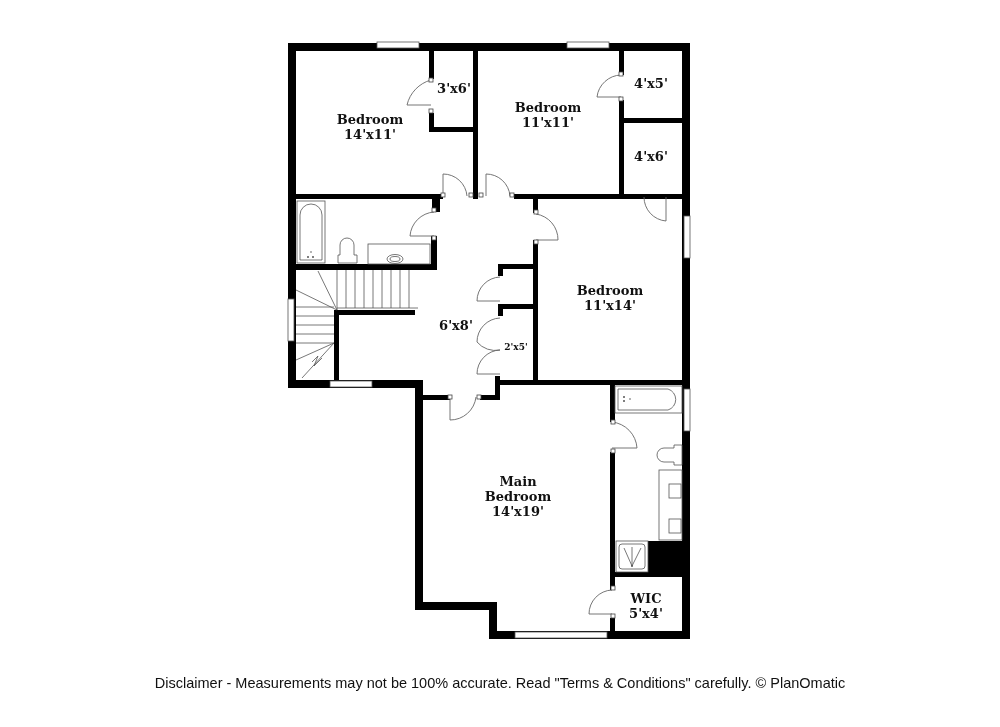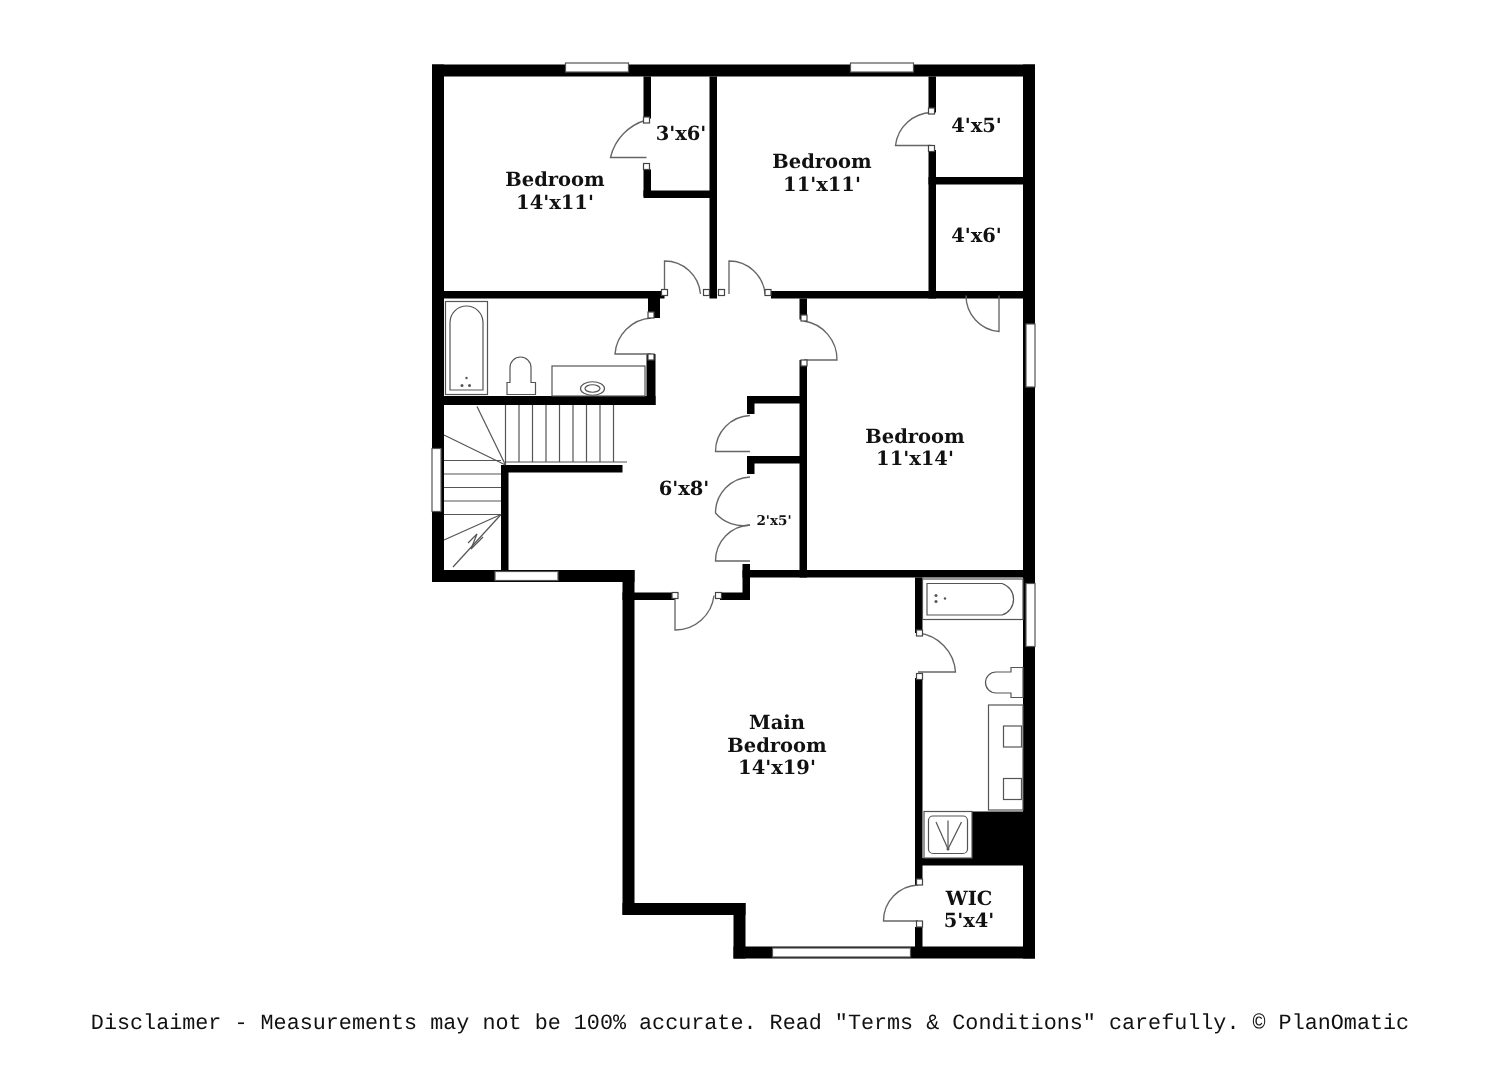--- a/index.html
+++ b/index.html
@@ -9,21 +9,21 @@
     .thin { fill: none; stroke: #555555; stroke-width: 0.8; }
     .window { fill: #ffffff; stroke: #555555; stroke-width: 0.8; }
     .jamb { fill: #ffffff; stroke: #444444; stroke-width: 0.8; }
     .door { fill: none; stroke: #666666; stroke-width: 0.9; }
     .fixture { fill: #ffffff; stroke: #555555; stroke-width: 0.8; }
     .lbl { font-family: "DejaVu Serif", "Liberation Serif", serif; font-weight: bold; fill: #111111; text-anchor: middle; }
     .lbl-lg { font-size: 13px; }
     .lbl-sm { font-size: 9px; }
     .disclaimer {
       position: absolute; left: 0; width: 1000px; top: 675px;
-      text-align: center; font-family: Liberation Mono, monospace;
+      text-align: center; font-family: Liberation Sans, sans-serif;
       font-size: 14.5px; color: #111111;
     }
   </style>
 </head>
 <body>
 
 <svg id="plan" viewBox="0 0 1000 727">
 
   <g>
 

